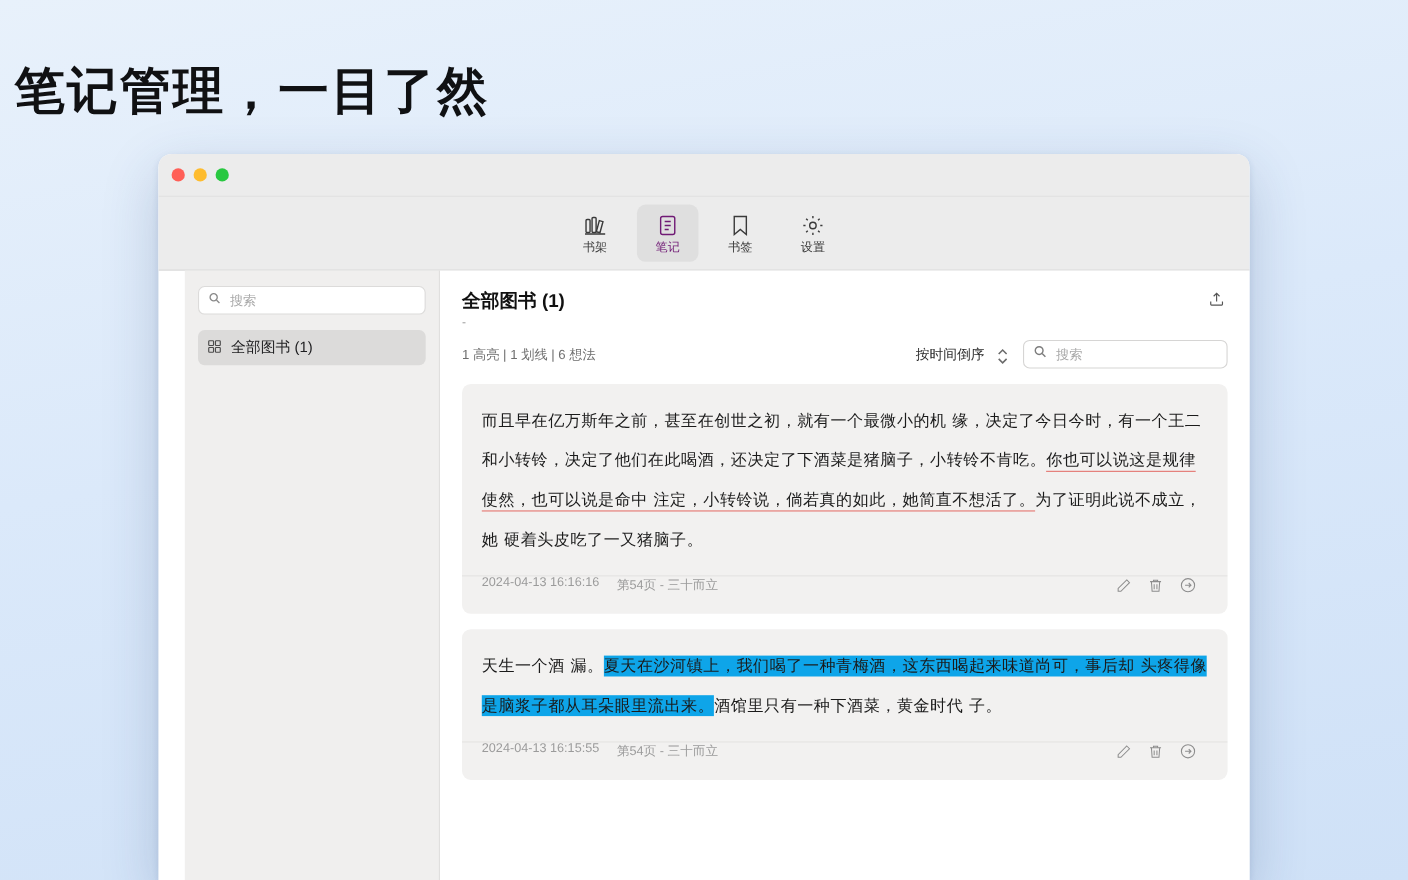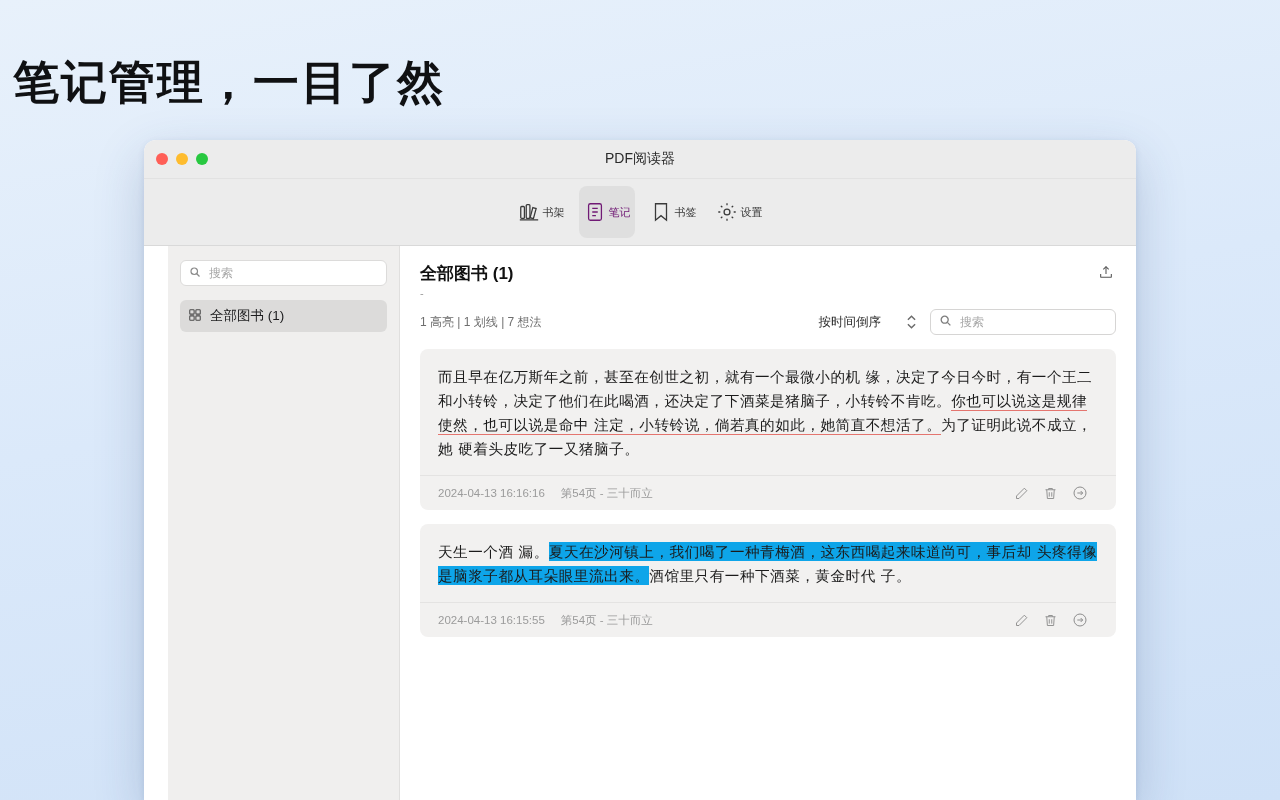--- a/index.html
+++ b/index.html
@@ -79,21 +79,21 @@
     justify-content: center;
     gap: 10px;
     flex: 0 0 auto;
     border-bottom: 1px solid #d9d9d9;
   }
   .tool-item {
     width: 56px;
     height: 52px;
     border-radius: 8px;
     display: flex;
-    flex-direction: row;
+    flex-direction: column;
     align-items: center;
     justify-content: center;
     gap: 3px;
     color: #3a3a3a;
     cursor: pointer;
   }
   .tool-item.active {
     background: #dfdfdf;
     color: #701a75;
   }
@@ -198,22 +198,22 @@
     font-size: 12px;
     color: #6e6e6e;
   }
   .right-controls {
     display: flex;
     align-items: center;
     gap: 14px;
   }
   .sort-select {
     display: flex;
-    align-items: center;
-    gap: 26px;
+    align-items: flex-end;
+    gap: 12px;
     font-size: 12.5px;
     color: #2b2b2b;
     cursor: pointer;
   }
   .chev-updown { display: flex; flex-direction: column; gap: 2px; color: #6b6b6b; }
   .note-search {
     width: 186px;
     height: 26px;
     background: #ffffff;
     border: 1px solid #d6d5d4;
@@ -236,37 +236,37 @@
   .note-card {
     background: #f2f1f0;
     border-radius: 8px;
     margin-bottom: 14px;
     overflow: hidden;
   }
   .note-text {
     padding: 16px 18px 14px 18px;
     font-family: "DejaVu Serif", "Liberation Serif", serif;
     font-size: 14.6px;
-    line-height: 24px;
+    line-height: 36px;
     color: #1b1b1b;
     letter-spacing: 0.5px;
   }
   .hl-underline {
     border-bottom: 1.5px solid #e4756f;
     padding-bottom: 1px;
   }
   .hl-fill {
     background: #0ea5e9;
     padding: 1px 0;
   }
   .note-foot {
     border-top: 1px solid #e4e3e2;
     height: 34px;
     display: flex;
-    align-items: center;
+    align-items: flex-start;
     padding: 0 28px 0 18px;
     gap: 16px;
     font-size: 11.5px;
     color: #9b9b9b;
   }
   .note-foot .spacer { flex: 1 1 auto; }
   .foot-icon { color: #8d8d8d; cursor: pointer; display: flex; align-items: center; }
   .foot-icons { display: flex; gap: 14px; align-items: center; }
 </style>
 </head>
@@ -275,21 +275,20 @@
 <div class="headline">笔记管理，一目了然</div>
 
 <div class="window">
 
   <div class="titlebar">
     <div class="traffic">
       <div class="dot red"></div>
       <div class="dot yellow"></div>
       <div class="dot green"></div>
     </div>
-    <div class="title-text">PDF阅读器</div>
   </div>
 
   <div class="toolbar">
     <div class="tool-item">
       <span>
         <svg width="22" height="22" viewBox="0 0 24 24" fill="none" stroke="currentColor" stroke-width="1.4">
           <rect x="3" y="6" width="4" height="13" rx="1"></rect>
           <rect x="9" y="4" width="4" height="15" rx="1"></rect>
           <path d="M16.2 7.2l3.6 1 -3 11 -3.6-1z"></path>
           <line x1="2" y1="20.5" x2="22" y2="20.5"></line>
@@ -371,21 +370,21 @@
             <svg width="16" height="16" viewBox="0 0 24 24" fill="none" stroke="currentColor" stroke-width="1.6">
               <path d="M12 15V4"></path>
               <path d="M8 8l4-4 4 4"></path>
               <path d="M4 15v4a1 1 0 001 1h14a1 1 0 001-1v-4"></path>
             </svg>
           </span>
         </div>
       </div>
 
       <div class="stats-row">
-        <div class="stats">1 高亮 | 1 划线 | 7 想法</div>
+        <div class="stats">1 高亮 | 1 划线 | 6 想法</div>
         <div class="right-controls">
           <div class="sort-select">
             <span>按时间倒序</span>
             <span class="chev-updown">
               <svg width="9" height="6" viewBox="0 0 10 6" fill="none" stroke="currentColor" stroke-width="1.6">
                   <path d="M1 5L5 1l4 4"></path>
                 </svg>
               <svg width="9" height="6" viewBox="0 0 10 6" fill="none" stroke="currentColor" stroke-width="1.6">
                   <path d="M1 1l4 4 4-4"></path>
                 </svg>

